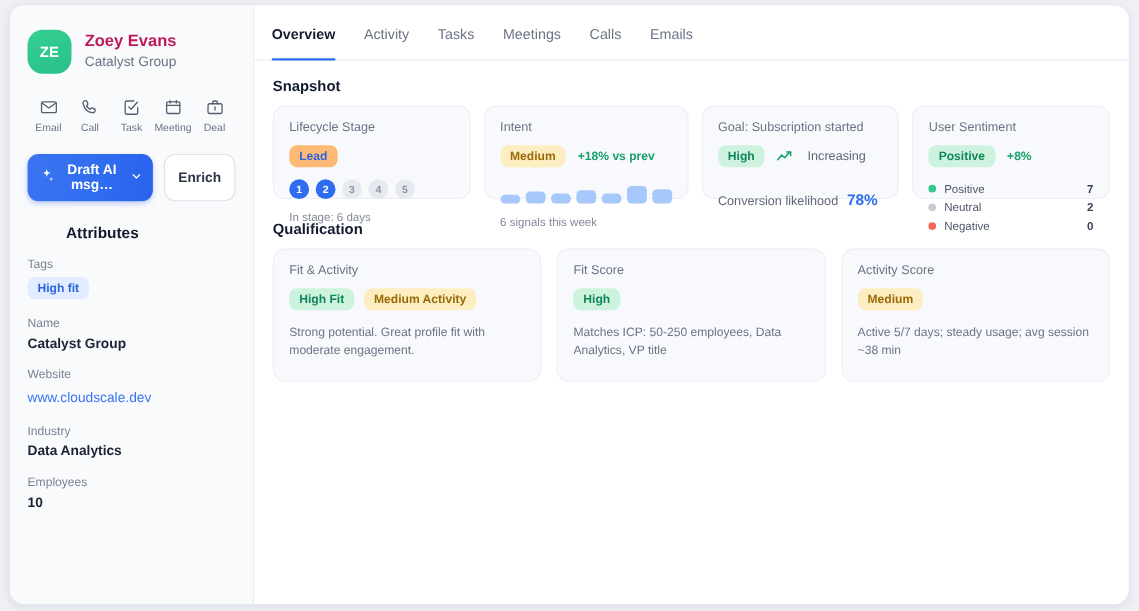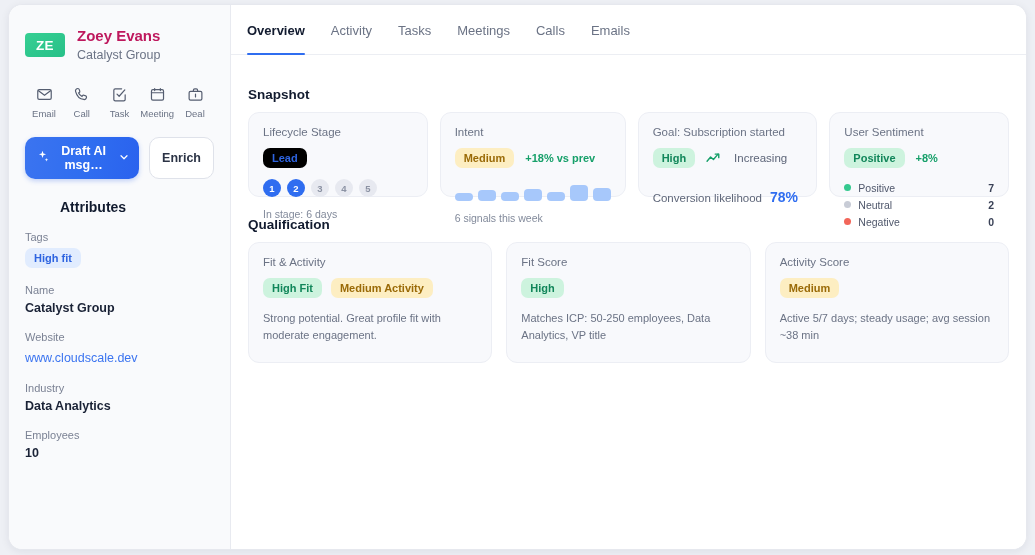--- a/index.html
+++ b/index.html
@@ -23,21 +23,21 @@
   
   .sidebar {
     width: 222px; flex: 0 0 222px;
     background: #f9fafc;
     border-right: 1px solid #e8eaf0;
     padding: 22px 16px 0 16px;
     position: relative;
   }
   .identity { display: flex; align-items: center; gap: 12px; }
   .avatar {
-    width: 40px; height: 24px; border-radius: 4px;
+    width: 40px; height: 40px; border-radius: 14px;
     background: linear-gradient(150deg, #36cf93 0%, #27c088 100%);
     color: #fff; font-size: 13.5px; font-weight: 700;
     display: flex; align-items: center; justify-content: center;
     letter-spacing: .3px;
   }
   .id-name { font-size: 15px; font-weight: 700; color: #be185d; line-height: 1.25; }
   .id-sub { font-size: 12.5px; color: #6b7385; line-height: 1.35; margin-top: 1px; }
 
   .quick-actions {
     display: flex; gap: 0; margin-top: 22px; justify-content: space-between;
@@ -100,38 +100,38 @@
     background: #fff; border-radius: 14px;
     padding: 6px 14px 6px 12px;
     display: flex; align-items: center; gap: 7px;
     box-shadow: 0 2px 7px rgba(25,35,70,.13);
     font-size: 11.5px; font-weight: 700; color: #2b3448;
     z-index: 5;
   }
   .live-dot { width: 8px; height: 8px; border-radius: 50%; background: #36cf93; }
 
   .content { padding: 16px 17px 0 17px; }
-  .sect-title { font-size: 13.5px; font-weight: 700; color: #121b2f; margin-bottom: 10px; margin-top: 16px; }
+  .sect-title { font-size: 13.5px; font-weight: 700; color: #121b2f; margin-bottom: 10px; }
 
   .grid4 { display: grid; grid-template-columns: repeat(4, 1fr); gap: 12px; }
   .grid3 { display: grid; grid-template-columns: repeat(3, 1fr); gap: 14px; }
 
   .card {
     background: #f8f9fc; border: 1px solid #eceef4;
     border-radius: 11px; padding: 13px 14px;
   }
   .card-h4 { height: 85px; }
   .card-h3 { height: 121px; }
   .card-title { font-size: 11.5px; color: #6b7385; margin-bottom: 10px; }
 
   .chip {
     display: inline-block; font-size: 11px; font-weight: 700;
     padding: 4px 9px; border-radius: 7px;
   }
-  .chip-blue   { background: #000000; color: #2e64e0; }
+  .chip-blue   { background: #fdba74; color: #2e64e0; }
   .chip-amber  { background: #fdeec2; color: #9a6a07; }
   .chip-green  { background: #cdf3de; color: #11865a; }
 
   .steps { display: flex; gap: 6px; margin-top: 11px; }
   .step {
     width: 18px; height: 18px; border-radius: 50%;
     font-size: 9.5px; font-weight: 700;
     display: flex; align-items: center; justify-content: center;
   }
   .step.on  { background: #2f6df0; color: #fff; }

